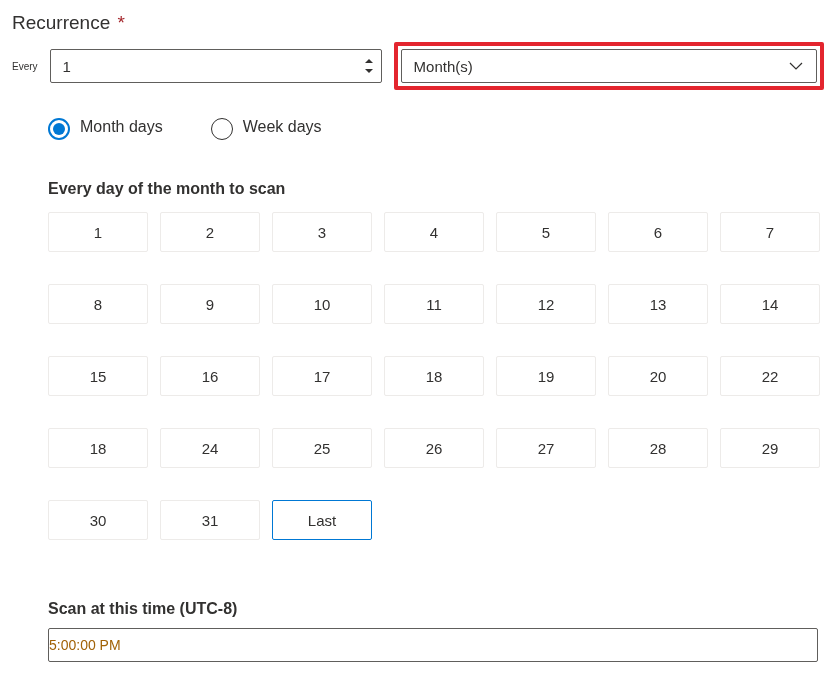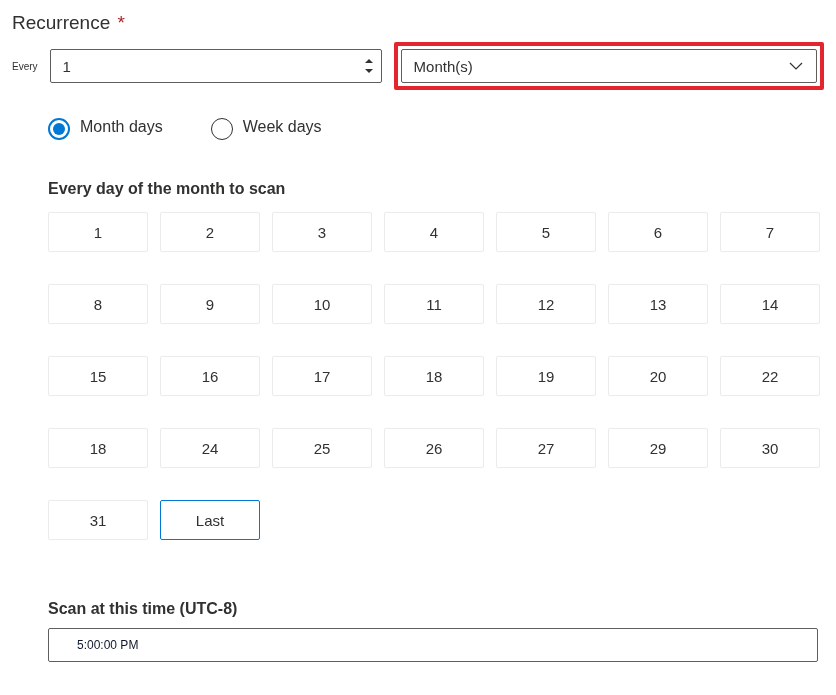--- a/index.html
+++ b/index.html
@@ -174,23 +174,23 @@
       font-size: 16px;
       margin-left: 36px;
       margin-bottom: 10px;
     }
     .time-input {
       margin-left: 36px;
       width: 770px;
       height: 34px;
       border: 1px solid #605e5c;
       border-radius: 2px;
-      padding: 0 28px;
-      font-size: 12px;
-      color: #0f172a;
+      padding: 0 0;
+      font-size: 14px;
+      color: #a16207;
       outline: none;
       display: block;
     }
   </style>
 </head>
 <body>
 
 <div class="section-label">
   <span>Recurrence</span>
   <span class="required">*</span>
@@ -258,20 +258,21 @@
     <div class="day-cell">17</div>
     <div class="day-cell">18</div>
     <div class="day-cell">19</div>
     <div class="day-cell">20</div>
     <div class="day-cell">22</div>
     <div class="day-cell">18</div>
     <div class="day-cell">24</div>
     <div class="day-cell">25</div>
     <div class="day-cell">26</div>
     <div class="day-cell">27</div>
+    <div class="day-cell">28</div>
     <div class="day-cell">29</div>
     <div class="day-cell">30</div>
     <div class="day-cell">31</div>
     <div class="day-cell selected">Last</div>
   </div>
 
 <div class="time-label">Scan at this time (UTC-8)</div>
 <input class="time-input" type="text" value="5:00:00 PM" style="">
 
 </body></html>

